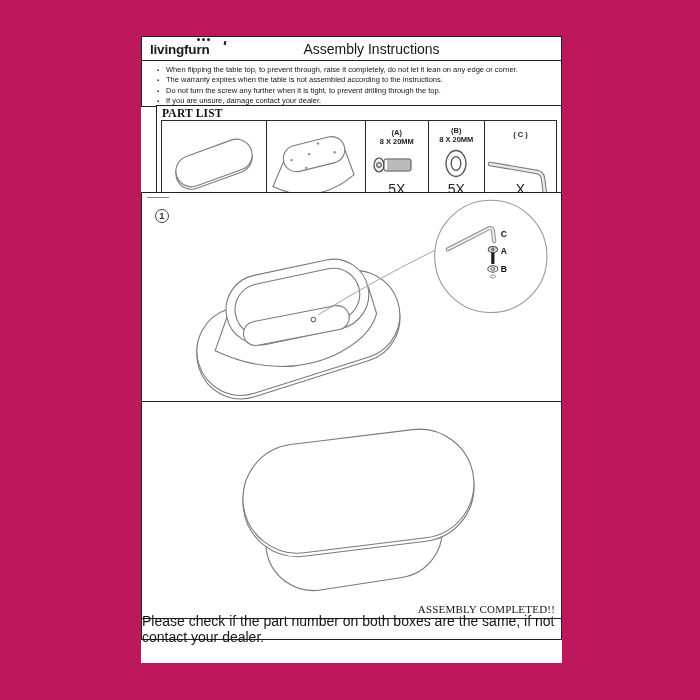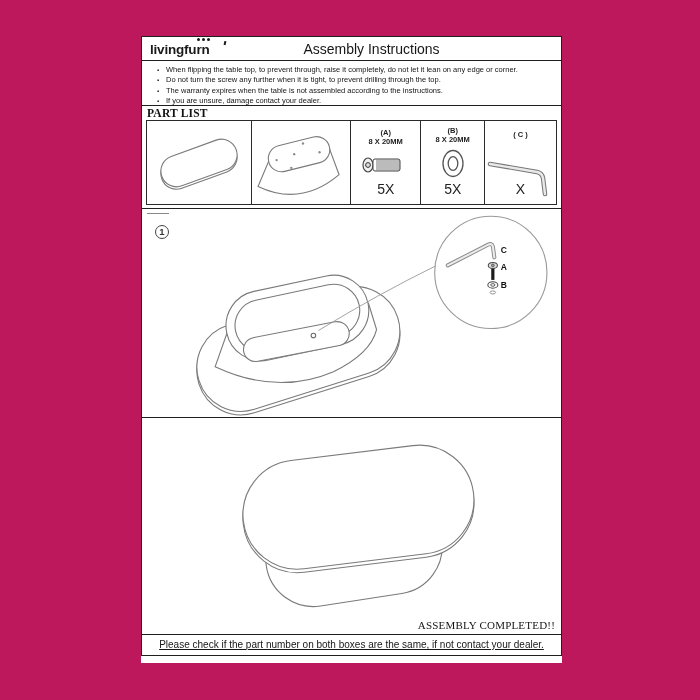--- a/index.html
+++ b/index.html
@@ -26,21 +26,21 @@
   .logo-dots i { width:3px; height:3px; border-radius:50%; background:#1a1a1a; display:block; }
   .logo-tick { position:absolute; left:74px; top:1px; width:1.5px; height:4px; background:#1a1a1a; transform:rotate(12deg); }
   .title { width:100%; text-align:center; font-size:14px; color:#161616; padding-left:40px; }
 
   
   .notes { height:47px; padding:4px 6px 0 8px; }
   .note-row { display:flex; line-height:10.5px; font-size:7.5px; color:#151515; }
   .note-row .bullet { width:16px; text-align:center; font-size:6px; line-height:10.5px; color:#222; }
 
   
-  .partlist { height:104px; }
+  .partlist { height:88px;margin-left:15px; }
   .partlist-label { font-family:"Liberation Serif", serif; font-weight:600; font-size:11.5px; padding:1px 0 0 5px; height:14px; letter-spacing:0.2px; }
   .parts-table { margin:0 4px 4px 4px; height:85px; border:1px solid #2a2a2a; display:flex; }
   .cell { position:relative; height:100%; display:flex; flex-direction:column; align-items:center; }
   .cell + .cell { border-left:1px solid #2a2a2a; }
   .c1 { width:104px; } .c2 { width:99px; } .c3 { width:72px; } .c4 { width:65px; } .c5 { width:72px; }
   .part-id { font-size:7.5px; font-weight:700; color:#222; margin-top:7px; line-height:9px; }
   .part-size { font-size:7.5px; font-weight:700; color:#222; line-height:9px; }
   .part-qty { font-size:14px; font-weight:400; color:#222; position:absolute; bottom:7px; }
   .c4 .part-id { margin-top:5px; }
   .c5 .part-id { margin-top:9px; }
@@ -58,21 +58,21 @@
   
   .bottom-box { height:218px; }
   .completed {
     position:absolute; right:6px; bottom:3px;
     font-family:"Liberation Serif", serif; font-weight:400; font-size:11px;
     color:#141414; letter-spacing:0.2px;
   }
 
   
   .footer-bar { height:22px; display:flex; align-items:center; justify-content:center; }
-  .footer-bar span { font-size:10px; color:#161616;text-decoration:underline; }
+  .footer-bar span { font-size:14px; color:#161616; }
 
   svg text { font-family:"Liberation Sans", sans-serif; }
 </style>
 </head>
 <body>
 
 <div class="page">
   <div class="doc">
 
     <div class="box header">
@@ -88,25 +88,25 @@
       <div class="title">Assembly Instructions</div>
     </div>
 
     <div class="box notes">
       <div class="note-row">
         <span class="bullet">▪</span>
         <span>When flipping the table top, to prevent through, raise it completely, do not let it lean on any edge or corner.</span>
       </div>
       <div class="note-row">
         <span class="bullet">▪</span>
+        <span>The warranty expires when the table is not assembled according to the instructions.</span>
+      </div>
+      <div class="note-row">
+        <span class="bullet">▪</span>
         <span>Do not turn the screw any further when it is tight, to prevent drilling through the top.</span>
-      </div>
-      <div class="note-row">
-        <span class="bullet">▪</span>
-        <span>The warranty expires when the table is not assembled according to the instructions.</span>
       </div>
       <div class="note-row">
         <span class="bullet">▪</span>
         <span>If you are unsure, damage contact your dealer.</span>
       </div>
     </div>
 
     <div class="box partlist">
       <div class="partlist-label">PART LIST</div>
       <div class="parts-table">

